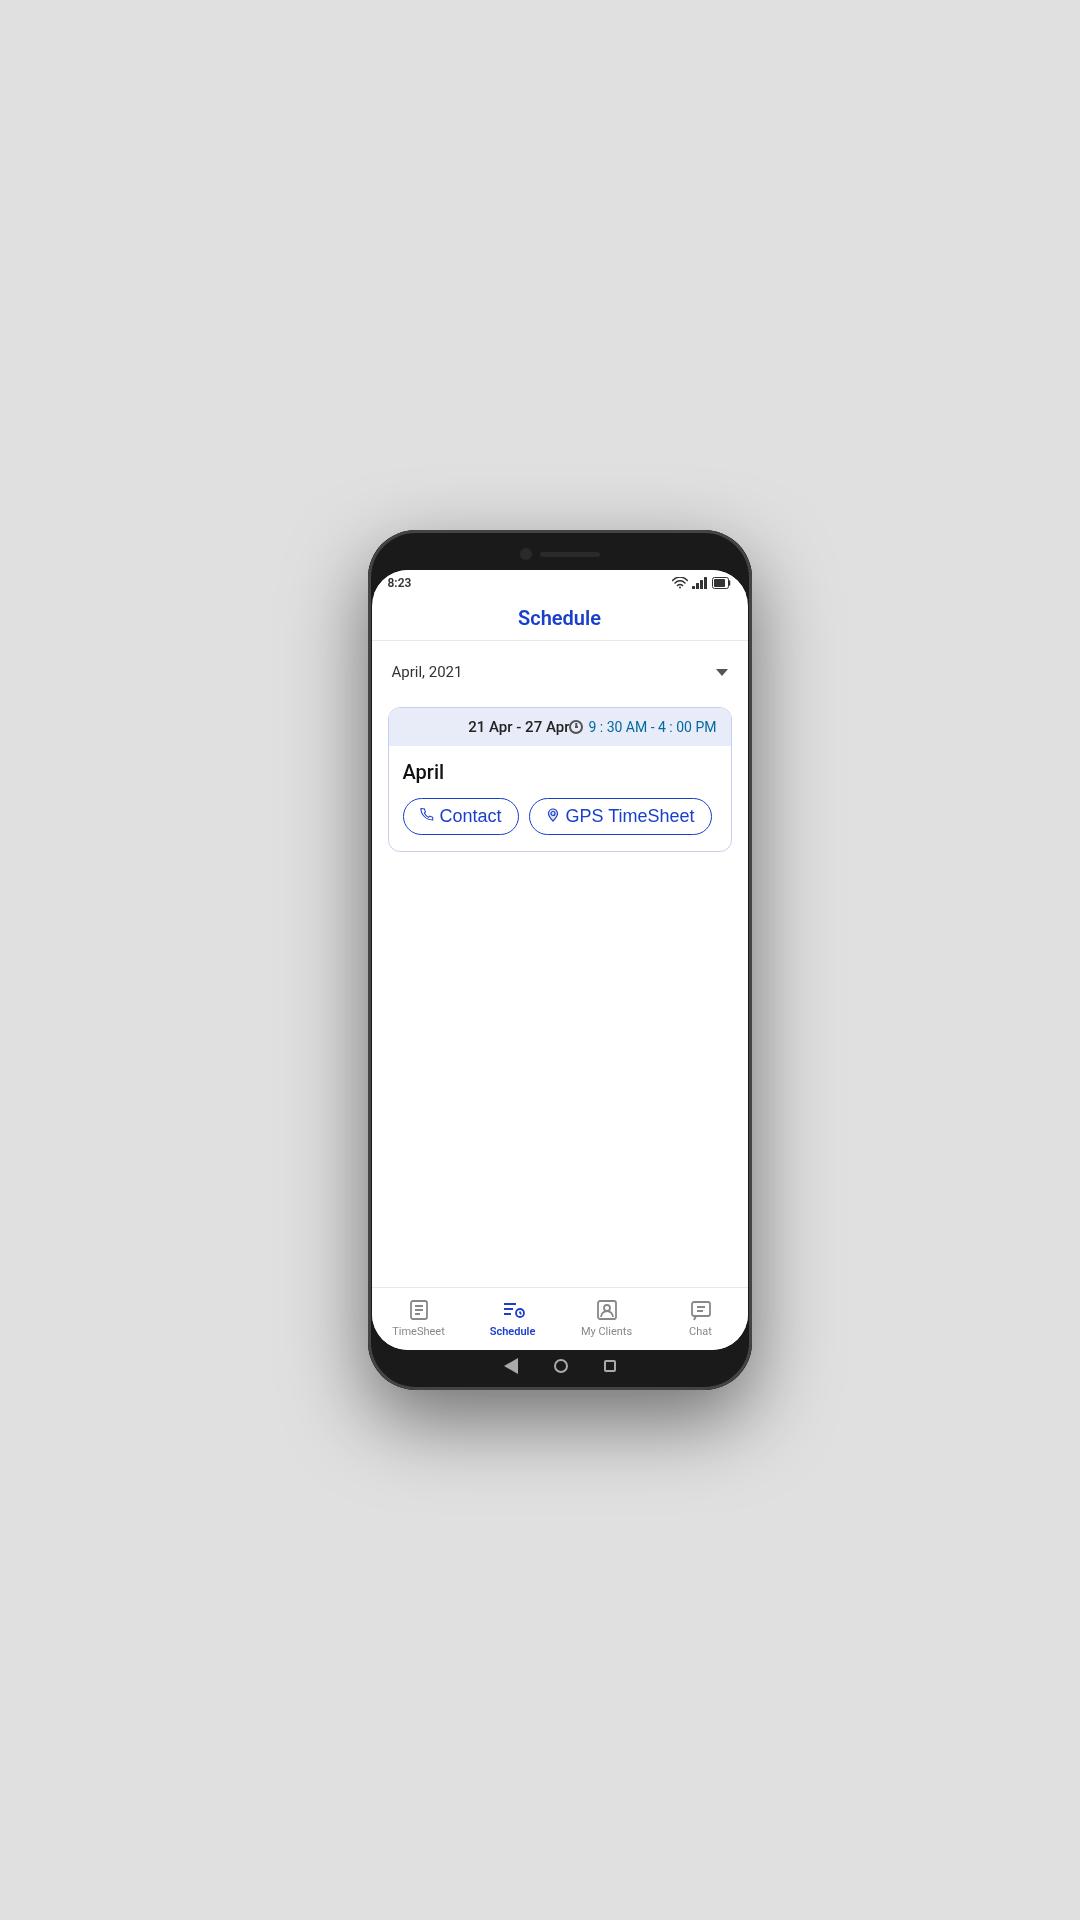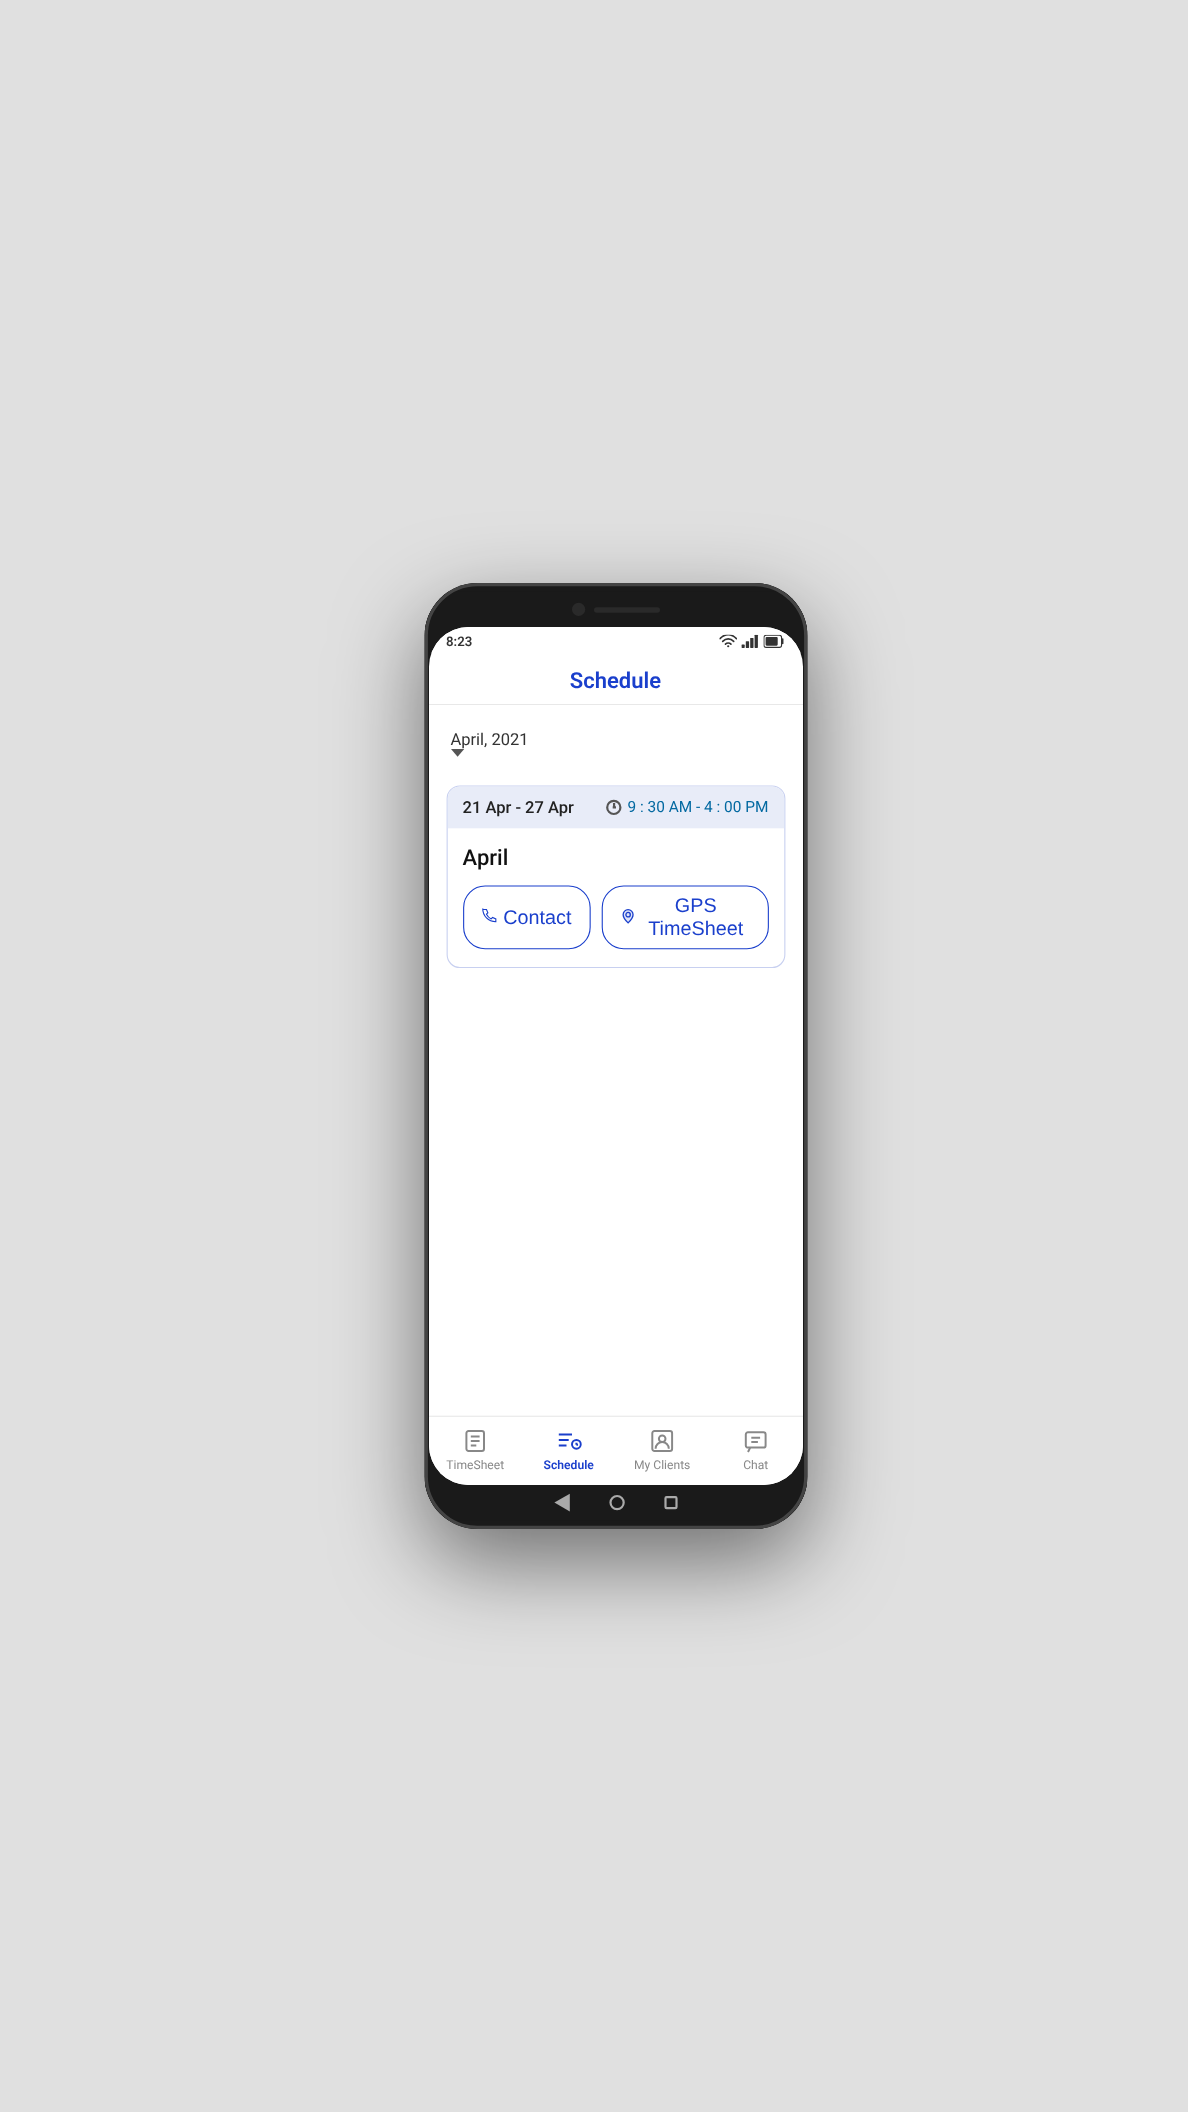--- a/index.html
+++ b/index.html
@@ -7,21 +7,21 @@
     body {
       background: #e0e0e0;
       display: flex;
       justify-content: center;
       align-items: center;
       min-height: 100vh;
       font-family: 'Roboto', Arial, sans-serif;
     }
 
     .phone-shell {
-      width: 348px;
+      width: 384px;
       height: 860px;
       background: #1a1a1a;
       border-radius: 48px;
       position: relative;
       box-shadow: 0 30px 80px rgba(0,0,0,0.5), inset 0 0 0 2px #333;
       display: flex;
       flex-direction: column;
       align-items: center;
       overflow: hidden;
       margin-left: 39px;
@@ -133,24 +133,24 @@
       flex: 1;
       overflow-y: auto;
       padding: 12px 16px;
       background: #fff;
     }
 
     
     .month-selector {
       display: flex;
       justify-content: space-between;
+      align-items: center;
       padding: 10px 4px;
       margin-bottom: 16px;
       cursor: pointer;
-      flex-direction: column;
     }
 
     .month-label {
       font-size: 15px;
       color: #333;
     }
 
     .chevron-down {
       width: 0;
       height: 0;
@@ -164,21 +164,21 @@
       border: 1.5px solid #c8d0f0;
       border-radius: 12px;
       overflow: hidden;
       background: #fff;
     }
 
     .card-header {
       background: #e8ecf8;
       padding: 10px 14px;
       display: flex;
-      justify-content: space-between;
+      justify-content: flex-end;
       align-items: center;
     }
 
     .card-date-range {
       font-size: 15px;
       font-weight: 500;
       color: #222;
     }
 
     .card-time {

